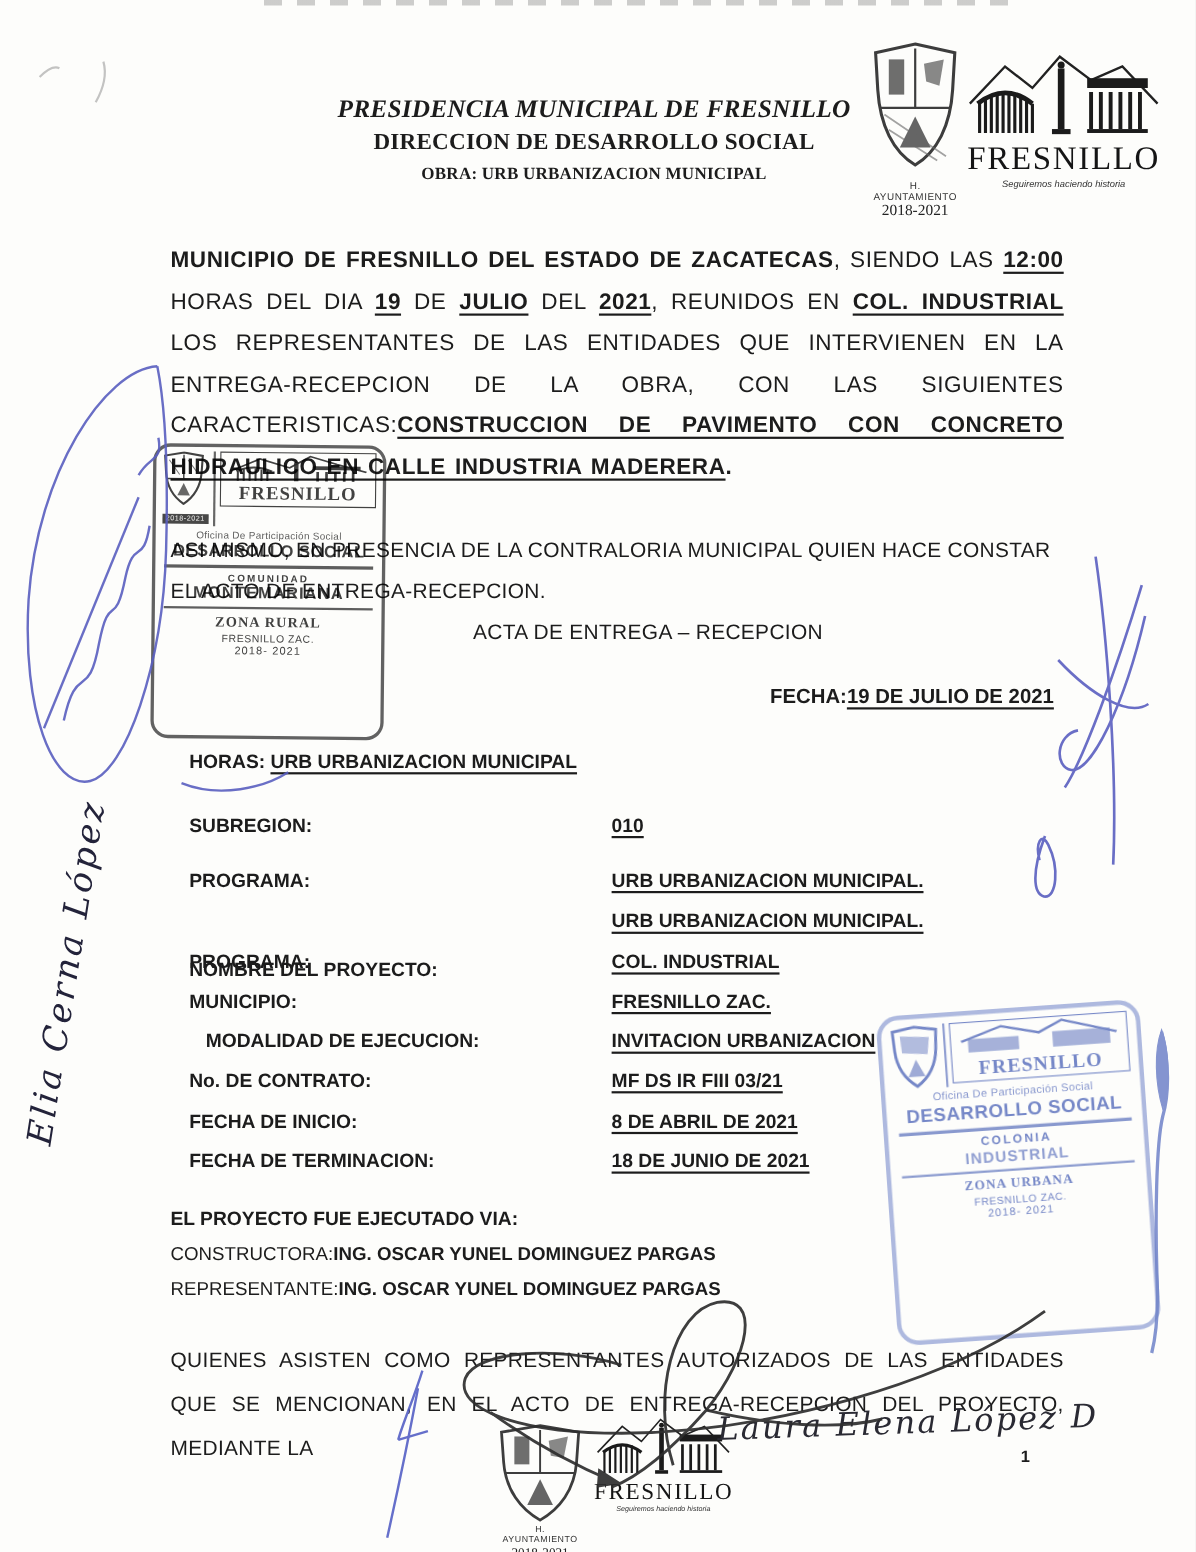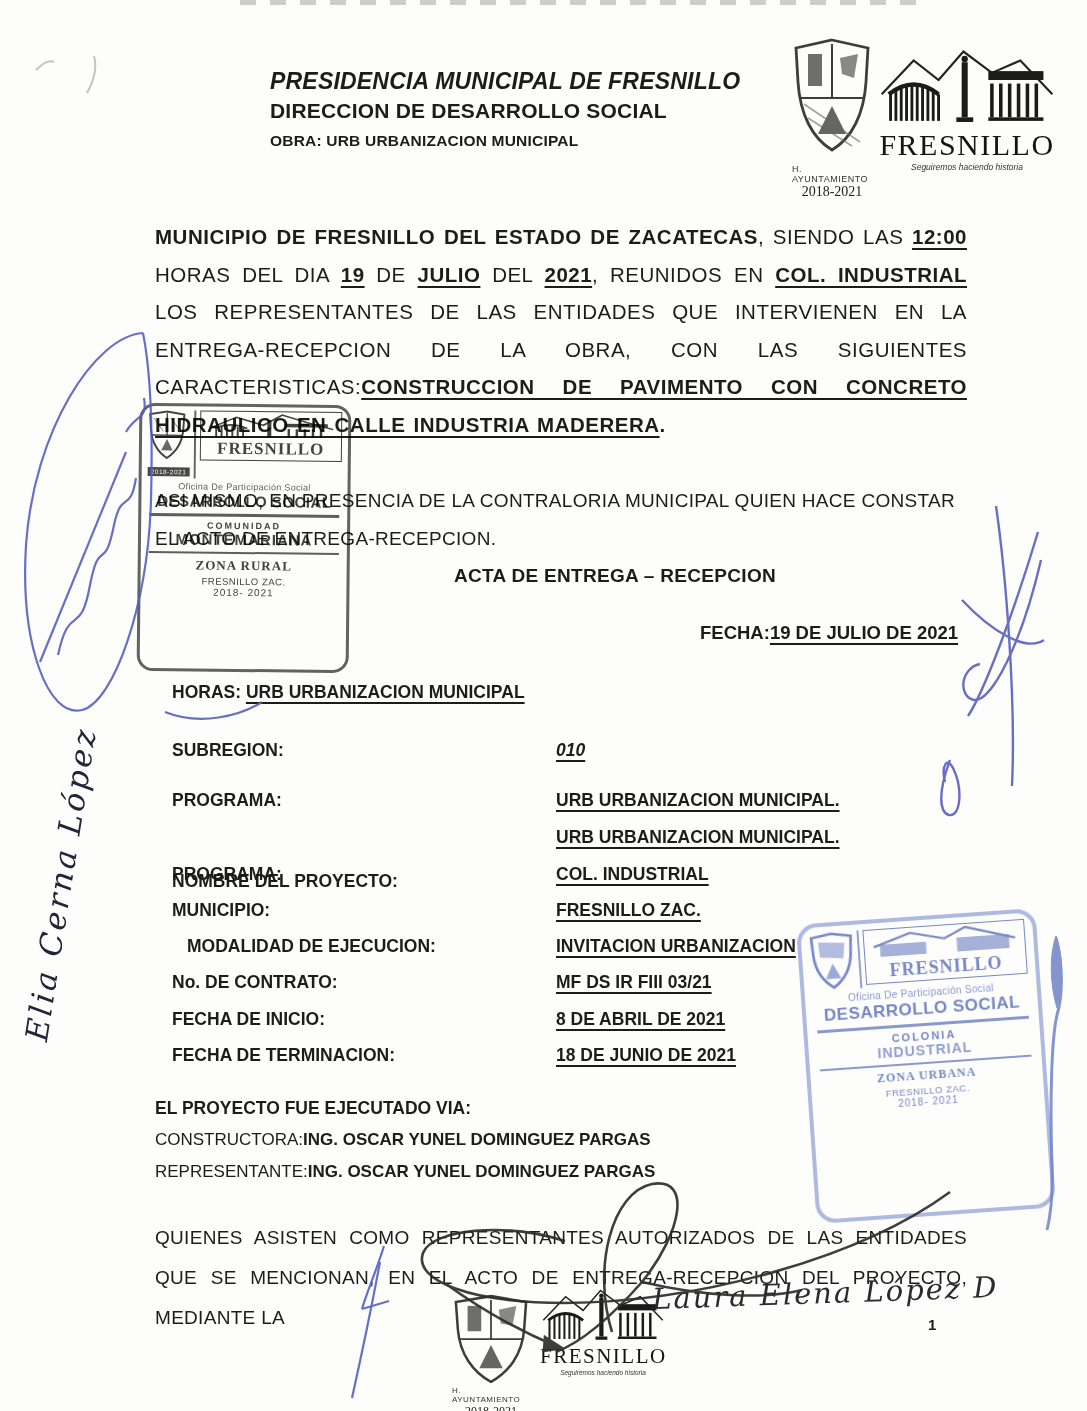--- a/index.html
+++ b/index.html
@@ -3,33 +3,33 @@
 <meta charset="utf-8">
 <style>
   html,body{margin:0;padding:0;background:#e8e8e8;}
   .page{position:relative;width:1087px;height:1411px;margin:0 auto;background:#fdfdfb;
         font-family:"Liberation Sans",sans-serif;color:#1c1c1c;overflow:hidden;}
   .abs{position:absolute;}
   
   .scan-edge{left:240px;top:0;width:680px;height:5px;opacity:.22;
     background:repeating-linear-gradient(90deg,#222 0 16px,transparent 16px 30px);}
   
-  .header{left:270px;top:68px;width:540px;text-align:left;}
+  .header{left:270px;top:86px;width:540px;text-align:center;font-family:Liberation Serif, serif;}
   .h-title{font-size:23px;font-weight:700;font-style:italic;letter-spacing:.2px;}
   .h-sub{font-size:21px;font-weight:700;margin-top:4px;letter-spacing:.2px;}
   .h-obra{font-size:15.5px;font-weight:700;margin-top:9px;letter-spacing:.2px;}
   
-  .logo-caption1{font-size:9px;color:#333;letter-spacing:.5px;}
+  .logo-caption1{font-size:9px;color:#333;text-align:center;letter-spacing:.5px;}
   .logo-caption2{font-size:14px;color:#222;text-align:center;font-family:"Liberation Serif",serif;}
   .fres-name{font-family:"Liberation Serif",serif;color:#151515;text-align:center;letter-spacing:1.5px;}
   .fres-tag{font-size:8.5px;color:#333;text-align:center;font-style:italic;}
   
   .para{font-size:20.5px;line-height:37.5px;text-align:justify;letter-spacing:.5px;word-spacing:2px;}
   .para2{font-size:19px;line-height:38px;text-align:justify;letter-spacing:.3px;}
-  .acta{font-size:19px;font-weight:700;text-align:center;letter-spacing:.3px;}
+  .acta{font-size:19px;font-weight:400;letter-spacing:.3px;}
   .fecha{font-size:18.5px;font-weight:700;}
   .u{text-decoration:underline;text-underline-offset:4px;text-decoration-thickness:1.5px;}
   .obra-line{font-size:17.5px;font-weight:700;}
   .row-label{font-size:17.5px;font-weight:700;}
   .row-value{font-size:17.5px;font-weight:700;text-decoration:underline;
              text-underline-offset:4px;text-decoration-thickness:1.5px;}
   .exec-h{font-size:17.5px;font-weight:700;}
   .exec-line{font-size:17px;}
   .exec-line b{font-weight:700;}
   
@@ -134,21 +134,21 @@
 
   <div class="abs fecha" style="left:700px;top:622px;">
     <span>FECHA:</span><span class="u">19 DE JULIO DE 2021</span>
   </div>
 
   <div class="abs obra-line" style="left:172px;top:682px;">
     <span>HORAS: </span><span class="u">URB URBANIZACION MUNICIPAL</span>
   </div>
 
   <div class="abs" style="left:172px;top:740px;"><span class="row-label">SUBREGION:</span></div>
-  <div class="abs" style="left:556px;top:740px;font-style:italic;"><span class="row-value">010</span></div>
+  <div class="abs" style="left:556px;top:740px;"><span class="row-value">010</span></div>
   <div class="abs" style="left:172px;top:790px;"><span class="row-label">PROGRAMA:</span></div>
   <div class="abs" style="left:556px;top:790px;"><span class="row-value">URB URBANIZACION MUNICIPAL.</span></div>
   <div class="abs" style="left:172px;top:827px;margin-top:44px;"><span class="row-label">NOMBRE DEL PROYECTO:</span></div>
   <div class="abs" style="left:556px;top:827px;"><span class="row-value">URB URBANIZACION MUNICIPAL.</span></div>
   <div class="abs" style="left:172px;top:864px;"><span class="row-label">PROGRAMA:</span></div>
   <div class="abs" style="left:556px;top:864px;"><span class="row-value">COL. INDUSTRIAL</span></div>
   <div class="abs" style="left:172px;top:900px;"><span class="row-label">MUNICIPIO:</span></div>
   <div class="abs" style="left:556px;top:900px;"><span class="row-value">FRESNILLO ZAC.</span></div>
   <div class="abs" style="left:172px;top:936px;margin-left:15px;"><span class="row-label">MODALIDAD DE EJECUCION:</span></div>
   <div class="abs" style="left:556px;top:936px;"><span class="row-value">INVITACION URBANIZACION</span></div>

